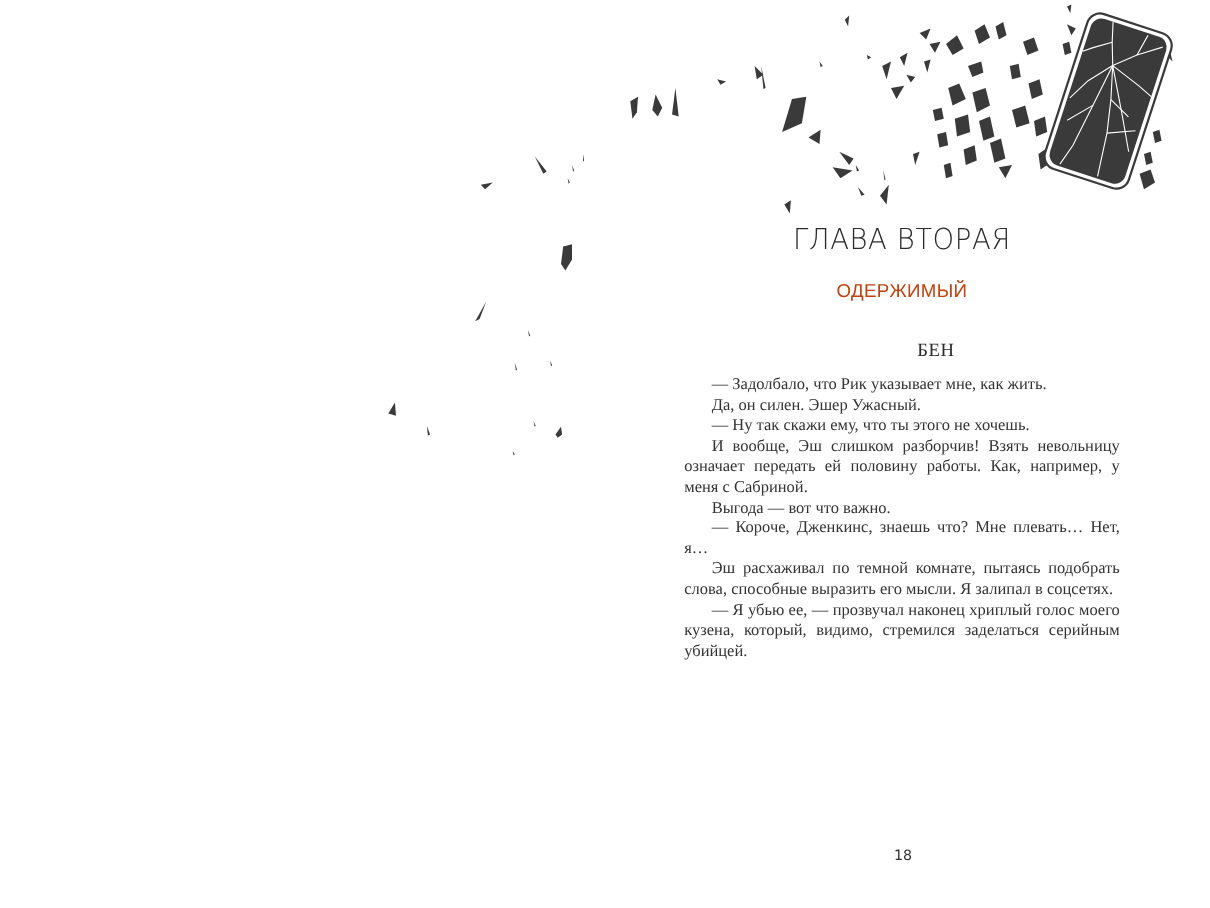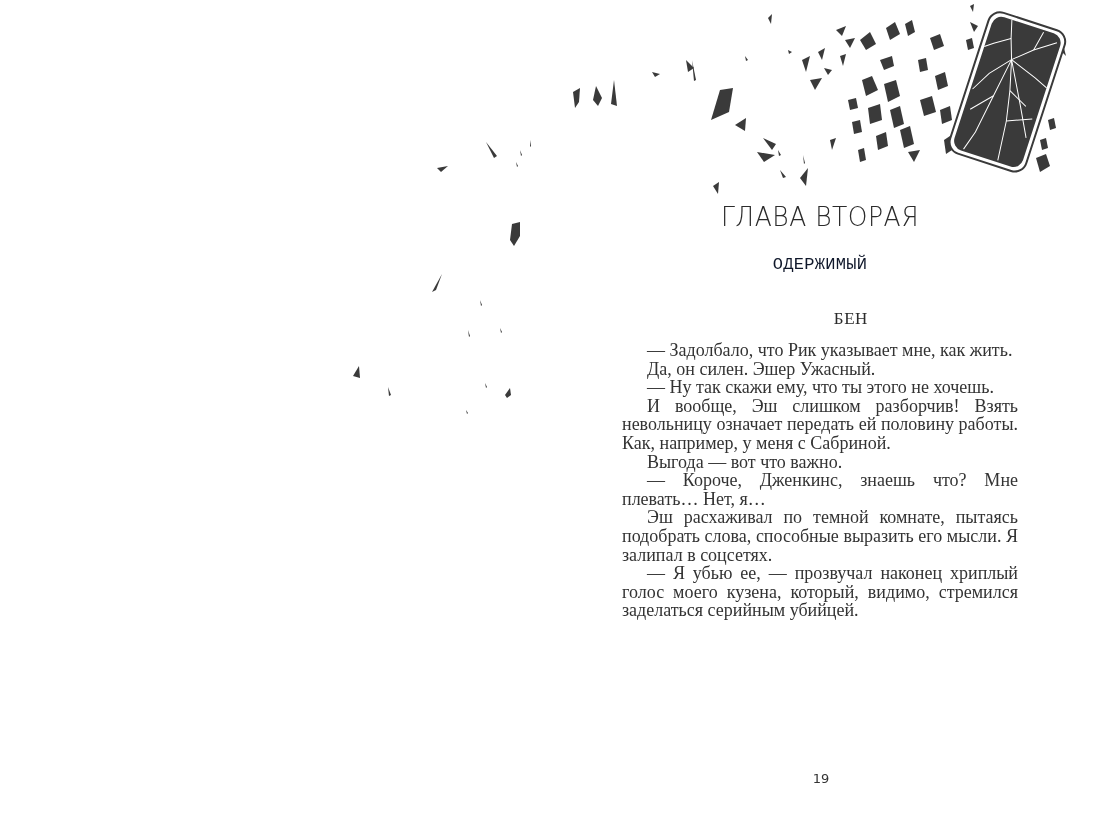--- a/index.html
+++ b/index.html
@@ -37,41 +37,41 @@
       letter-spacing: 0.5px;
       color: #2b2b2b;
       transform: scaleY(1.05);
     }
     .chapter-subtitle {
       position: absolute;
       left: 622px;
       width: 396px;
       top: 255px;
       text-align: center;
-      font-family: Liberation Mono, monospace;
+      font-family: Liberation Sans, sans-serif;
       font-size: 17px;
       letter-spacing: 0.3px;
-      color: #0f172a;
+      color: #c2410c;
     }
     .pov-name {
       position: absolute;
       right: 82px;
       top: 309px;
       font-family: "Liberation Serif", serif;
       font-size: 17px;
       letter-spacing: 0.6px;
       color: #2b2b2b;
     }
     .body-text {
       position: absolute;
       left: 622px;
       top: 341px;
       width: 396px;
       font-family: "Liberation Serif", serif;
-      font-size: 18px;
+      font-size: 15px;
       line-height: 18.6px;
       color: #333333;
     }
     .body-text p {
       margin: 0;
       text-indent: 25px;
       text-align: justify;
       text-align-last: left;
       hyphens: manual;
     }
@@ -198,14 +198,14 @@
     <p>— Задолбало, что Рик указывает мне, как жить.</p>
     <p class="italic">Да, он силен. Эшер Ужасный.</p>
     <p>— Ну так скажи ему, что ты этого не хочешь.</p>
     <p>И вообще, Эш слишком разборчив! Взять неволь­ницу означает передать ей половину работы. Как, на­пример, у меня с Сабриной.</p>
     <p class="italic">Выгода — вот что важно.</p>
     <p>— Короче, Дженкинс, знаешь что? Мне плевать… Нет, я…</p>
     <p>Эш расхаживал по темной комнате, пытаясь подо­брать слова, способные выразить его мысли. Я зали­пал в соцсетях.</p>
     <p>— Я убью ее, — прозвучал наконец хриплый голос моего кузена, который, видимо, стремился заделать­ся серийным убийцей.</p>
   </div>
 
-  <div class="page-number">19</div>
+  <div class="page-number">18</div>
 </div>
 
 </body></html>

